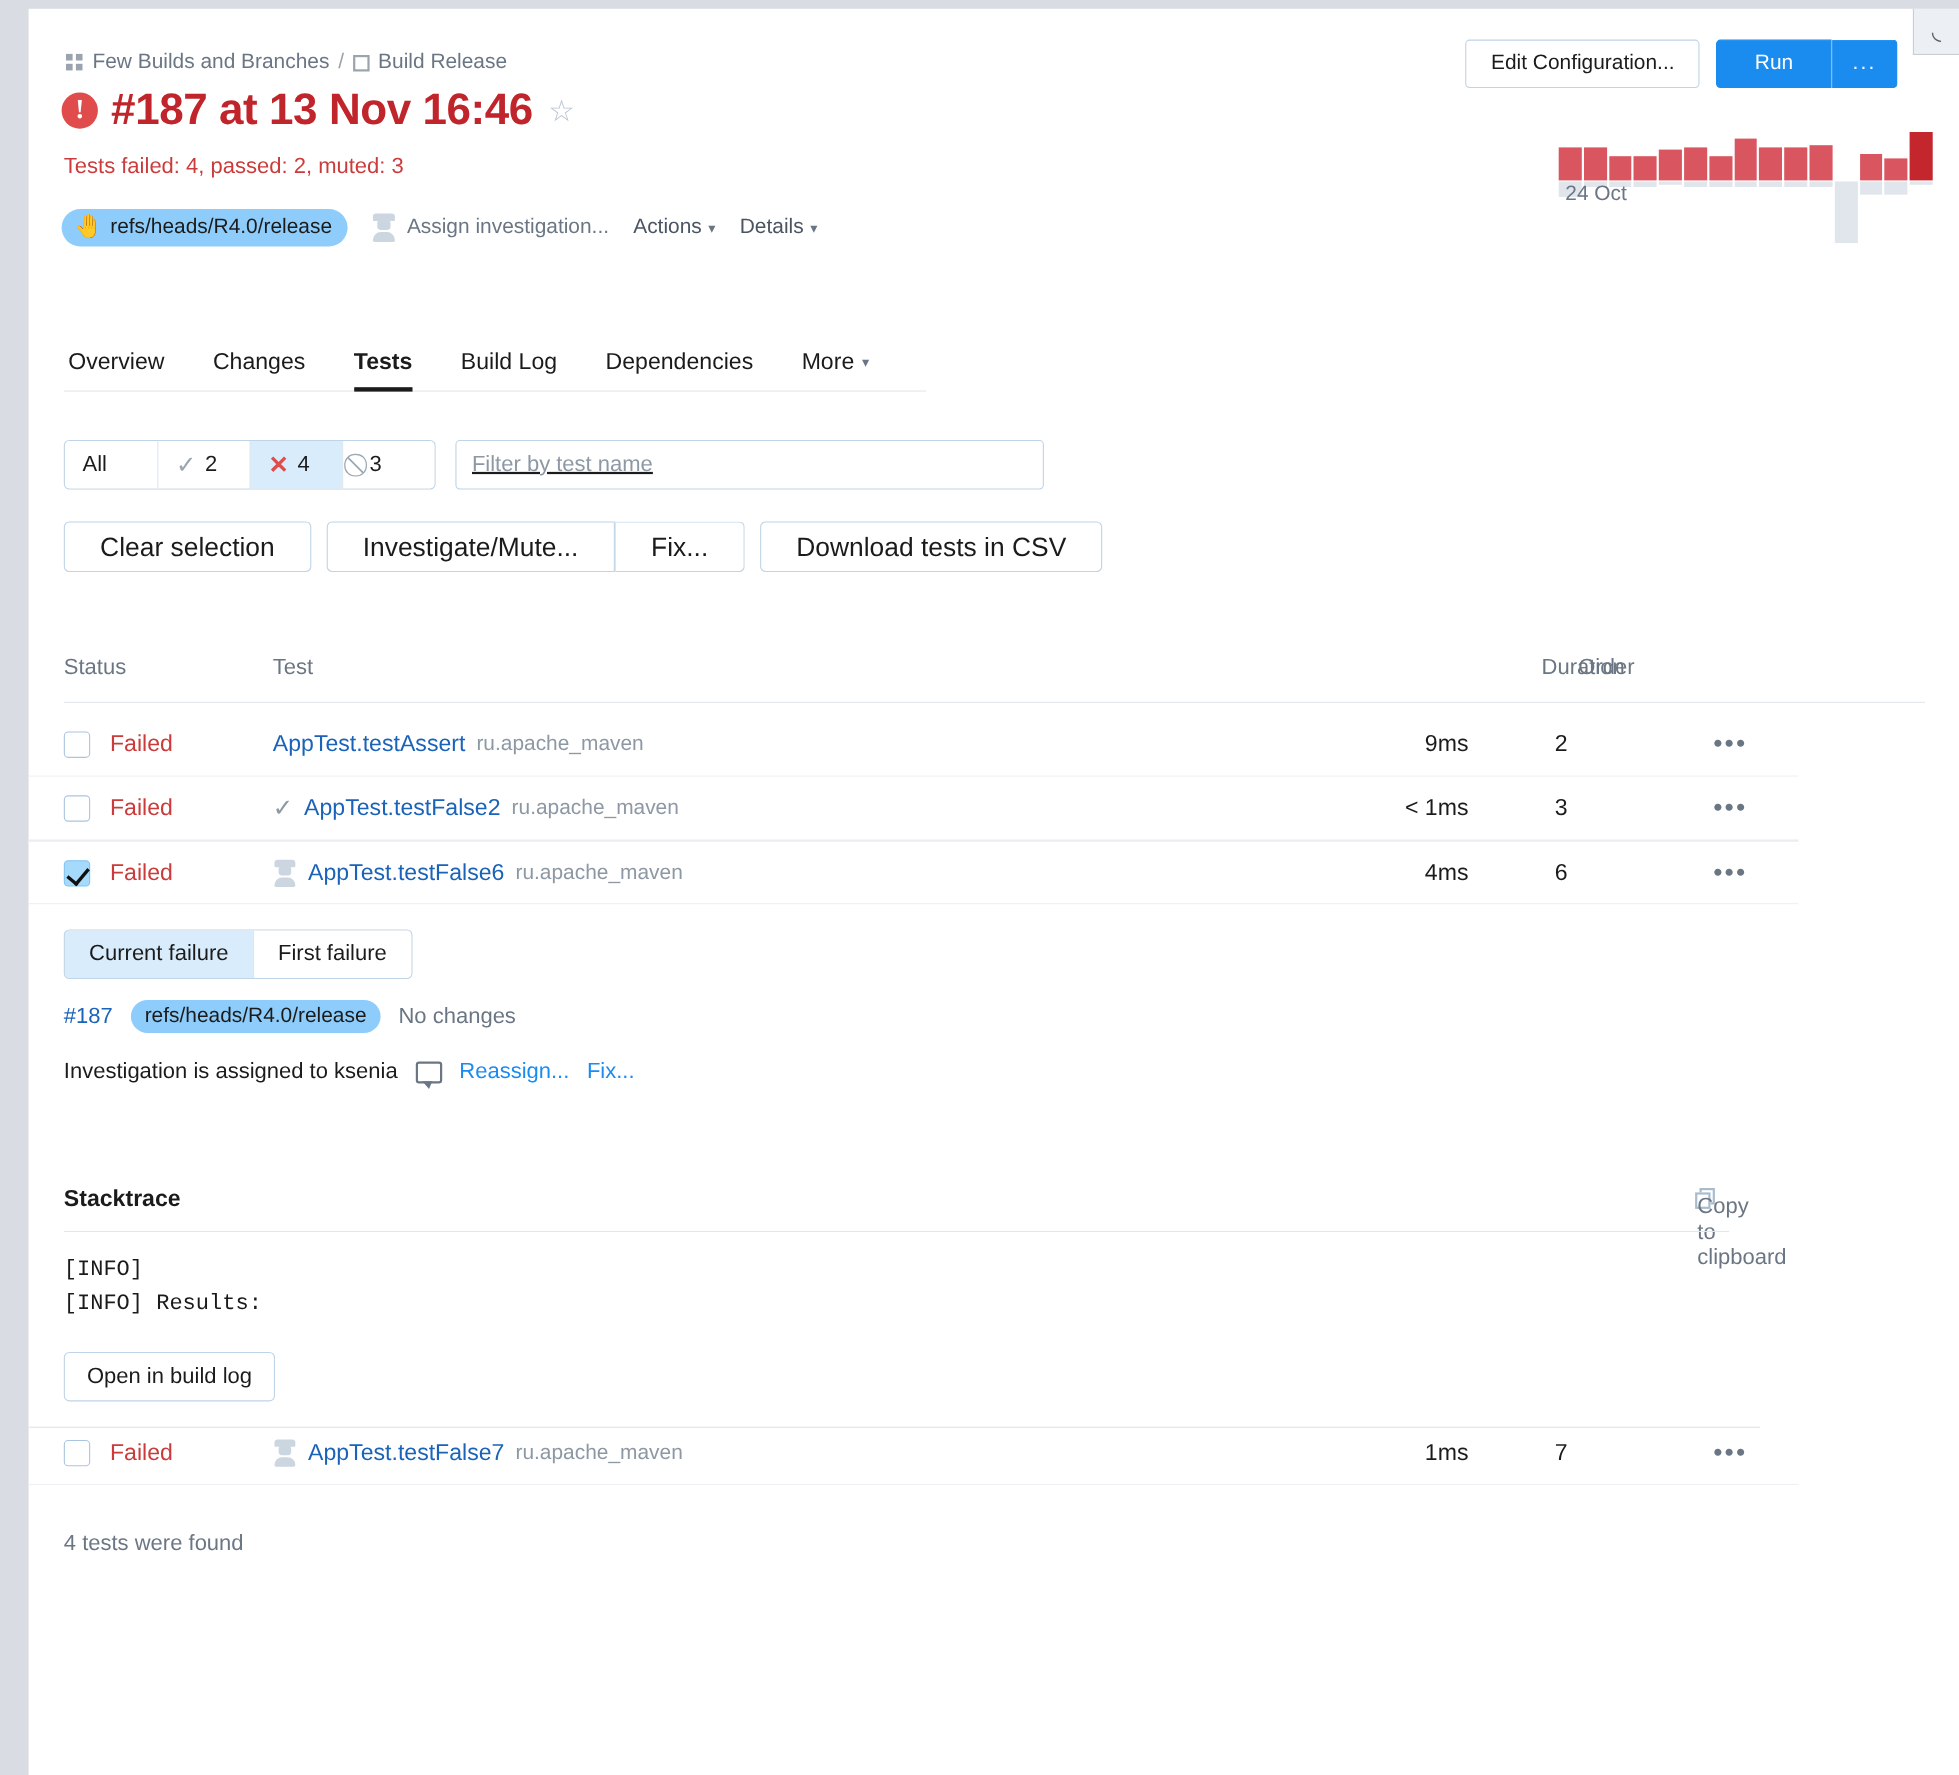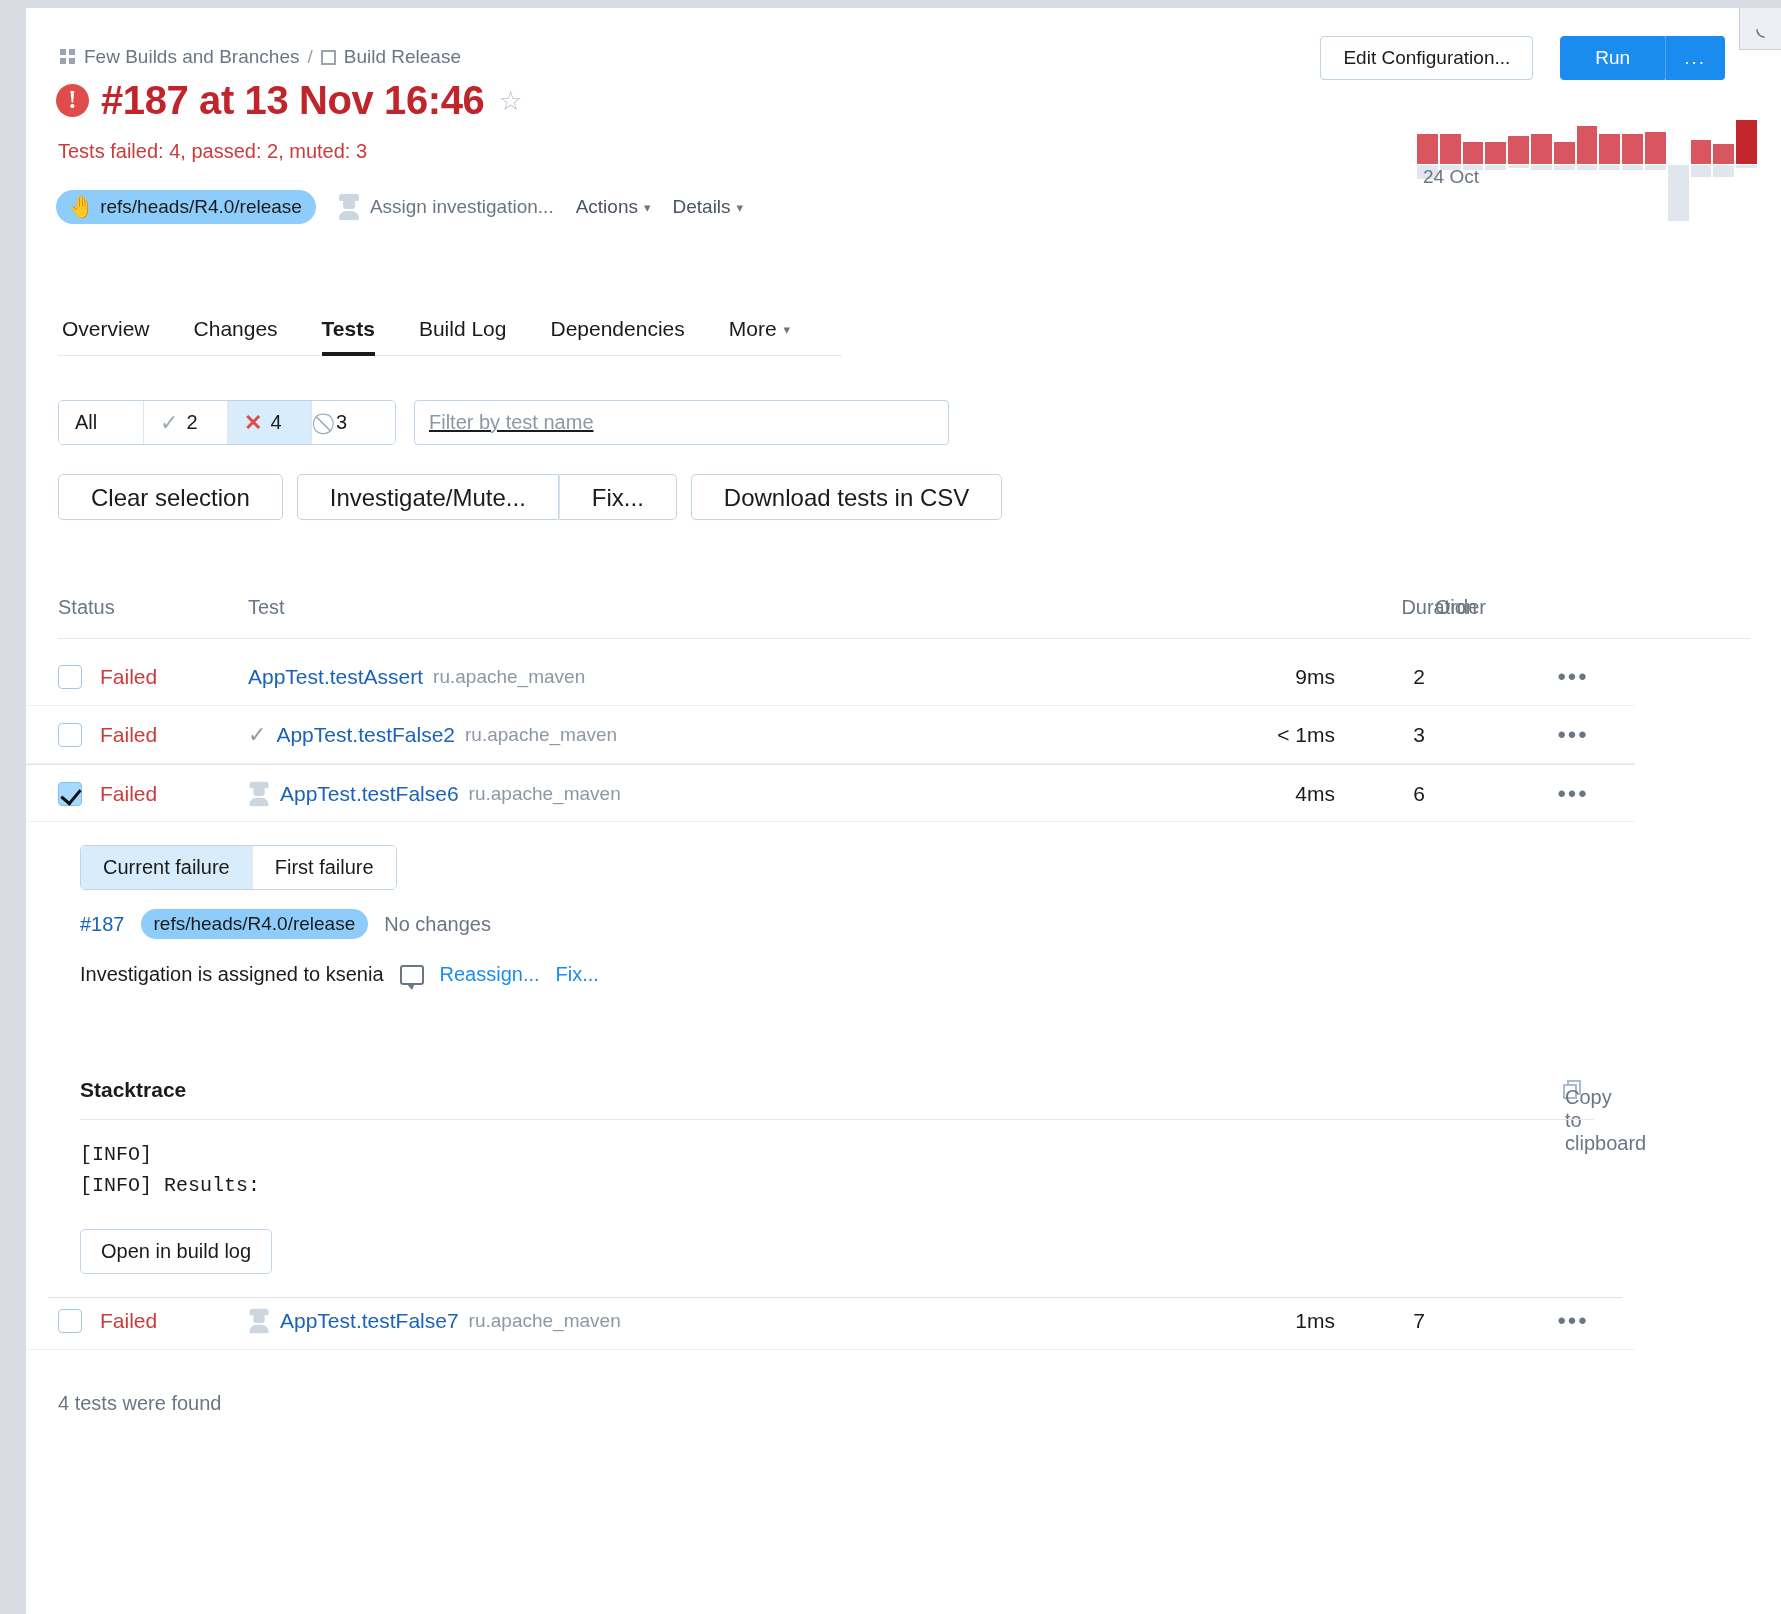--- a/index.html
+++ b/index.html
@@ -134,21 +134,21 @@
     display: flex; align-items: stretch; height: 44px;
   }
   .btn {
     background:#fff; border:1px solid #bfd4e6; border-radius:4px;
     font-family:"Liberation Sans", sans-serif; font-size:19px; color:#1b1b1b;
     padding: 0 18px; height:44px; line-height:42px; cursor:pointer;
   }
   .btn-edit { border-radius:4px; padding:0 22px; }
   .btn-run {
     background:#1a8cf0; border:1px solid #1a8cf0; color:#fff;
-    border-radius:4px 0 0 4px; padding: 0 34px; margin-left:27px;
+    border-radius:4px 0 0 4px; padding: 0 34px; margin-left:15px;
   }
   .btn-more {
     background:#1a8cf0; border:1px solid #1a8cf0; border-left:1px solid #4da5f3;
     color:#fff; border-radius:0 4px 4px 0; padding:0 18px;
     letter-spacing:2px;
   }
 
   
   .tabs {
     position: absolute; left: 32px; top: 300px;
@@ -270,21 +270,20 @@
   }
   .mini-tick { color:#8d98a4; font-size:22px; }
   .mini-det { transform: scale(0.95); }
 
   .row-selected { background:#fff; border-top:1px solid #dfe3e8; }
 
   
   .detail {
     position:absolute; left:0; width:1574px;
     background:#fff;
-    margin-left:22px;
   }
   .failure-seg {
     position:absolute; left:32px; top:22px;
     display:flex; border:1px solid #bfd4e6; border-radius:5px; overflow:hidden; height:45px;
   }
   .failure-seg .seg-i {
     padding:0 22px; height:45px; line-height:43px; font-size:20px; color:#1b1b1b;
     background:#fff; cursor:pointer; border-left:1px solid #dde6ef;
   }
   .failure-seg .seg-i:first-child { border-left:none; }

